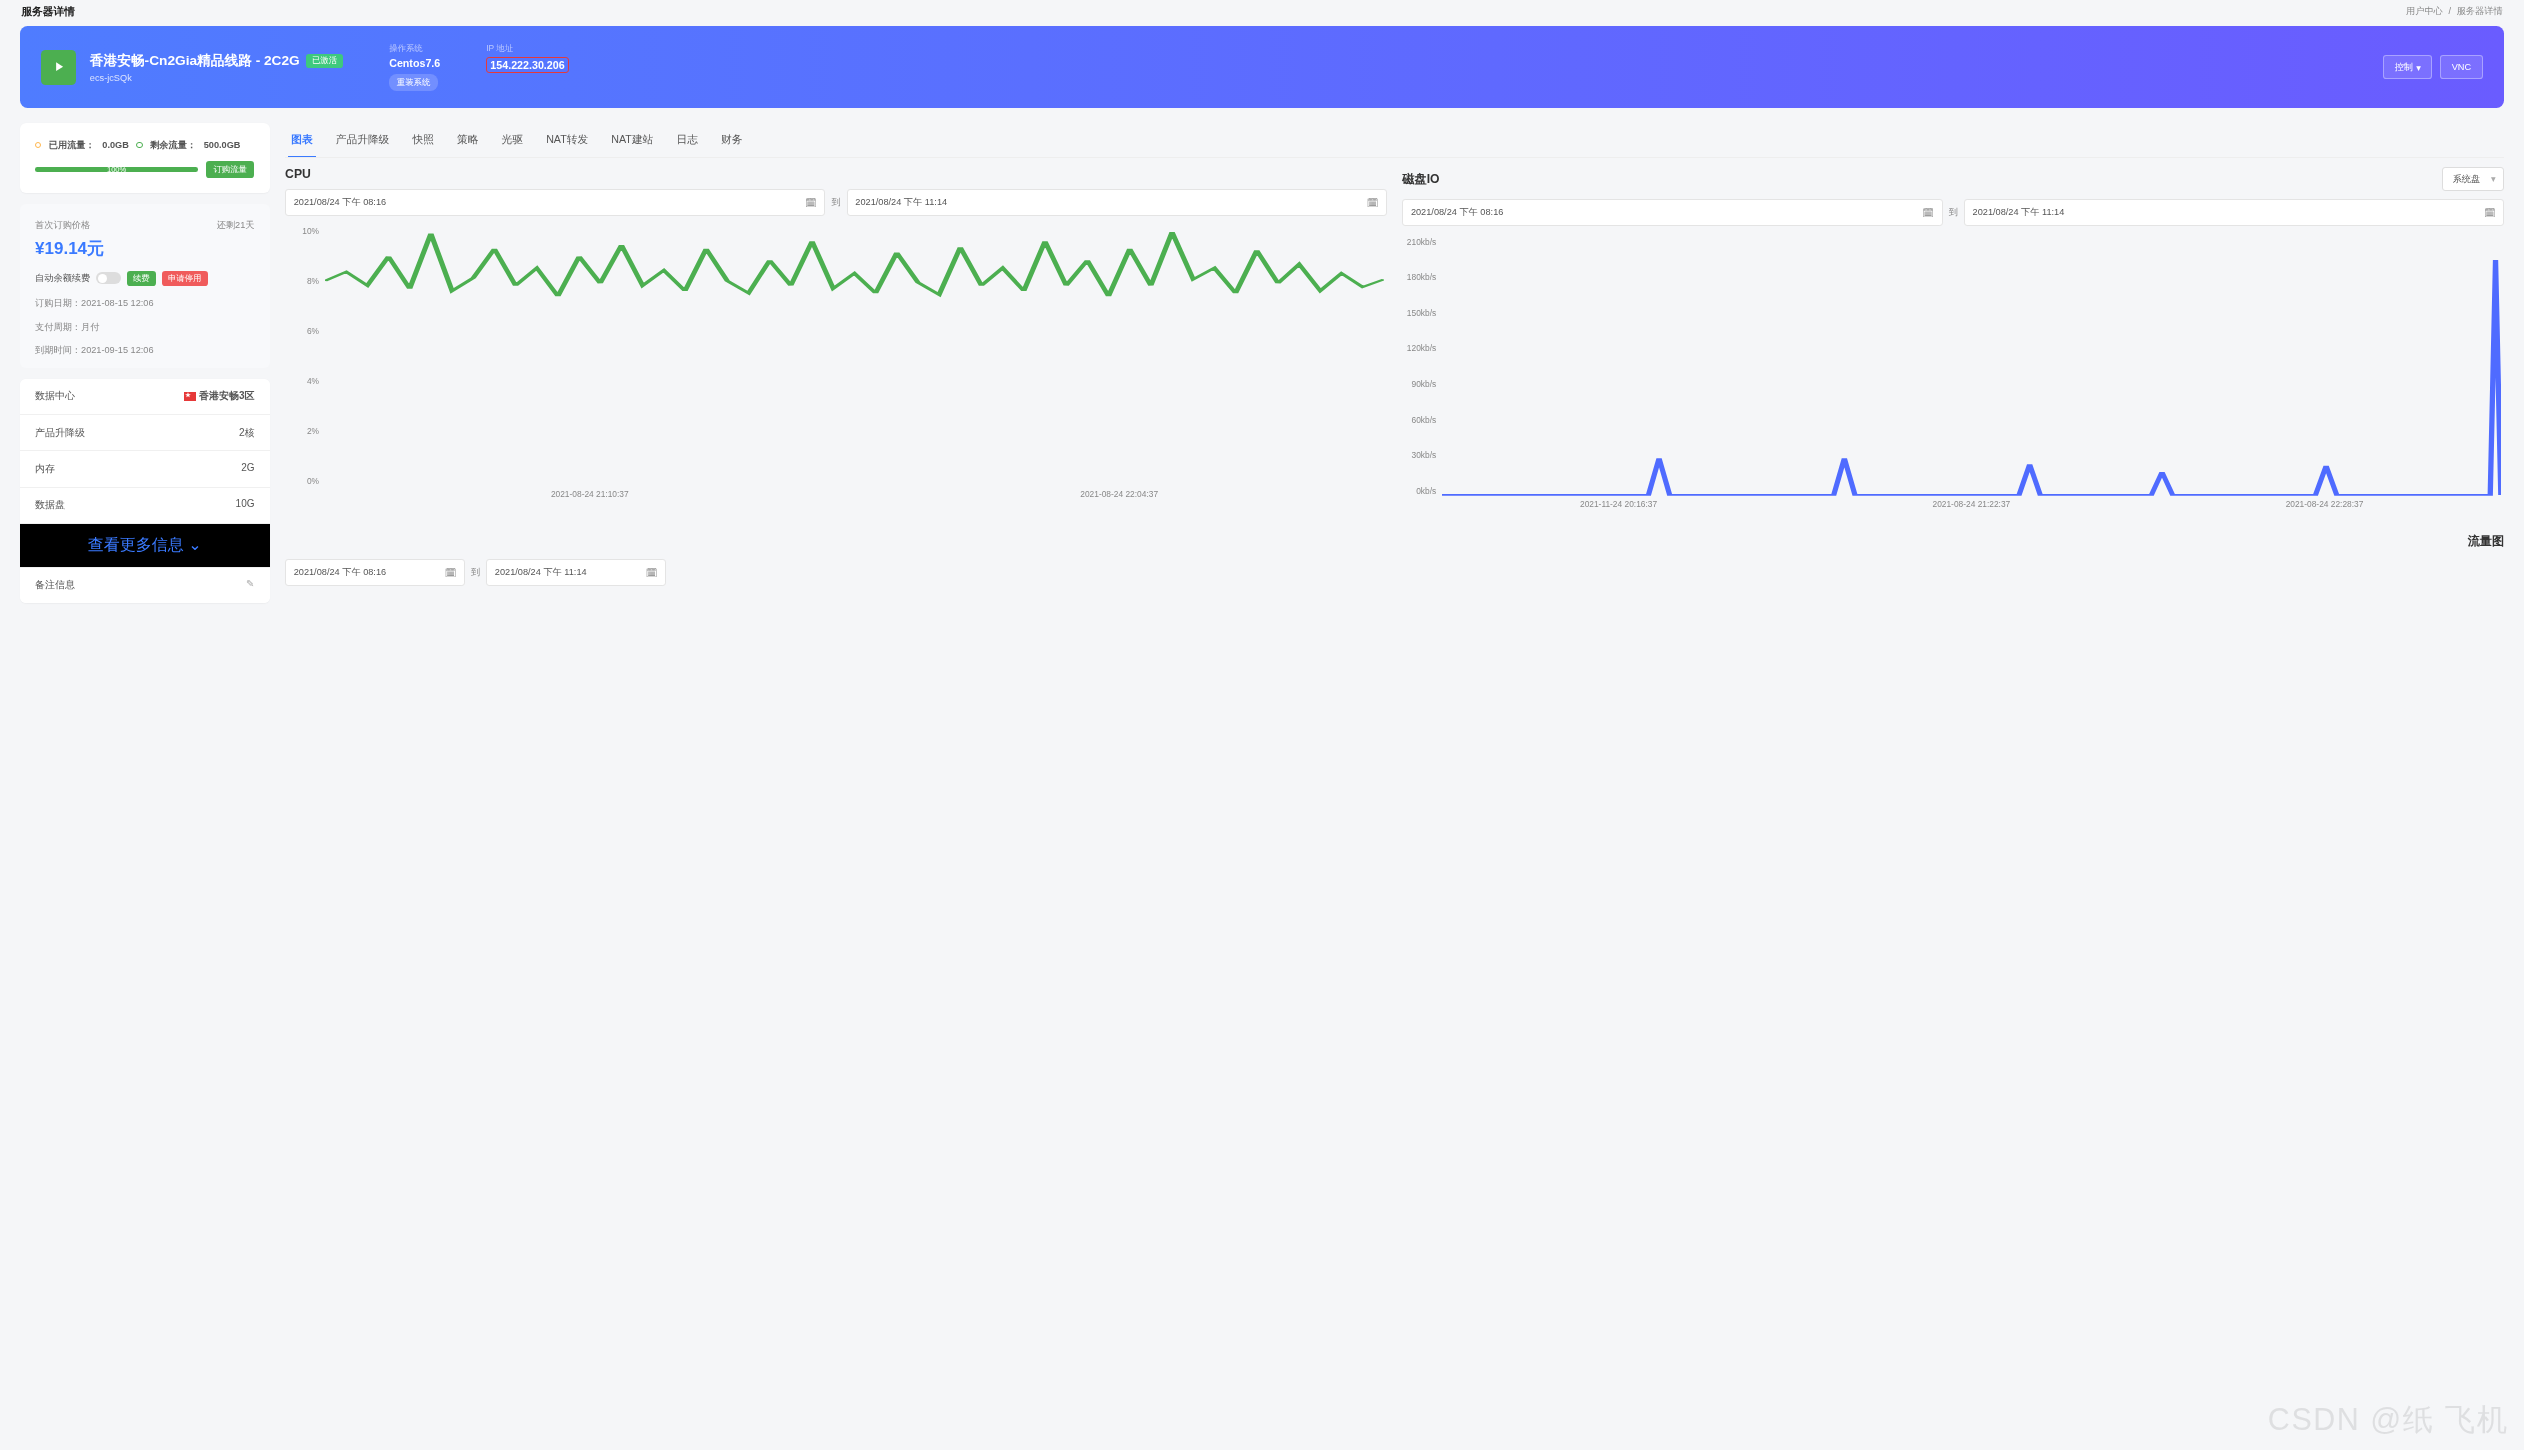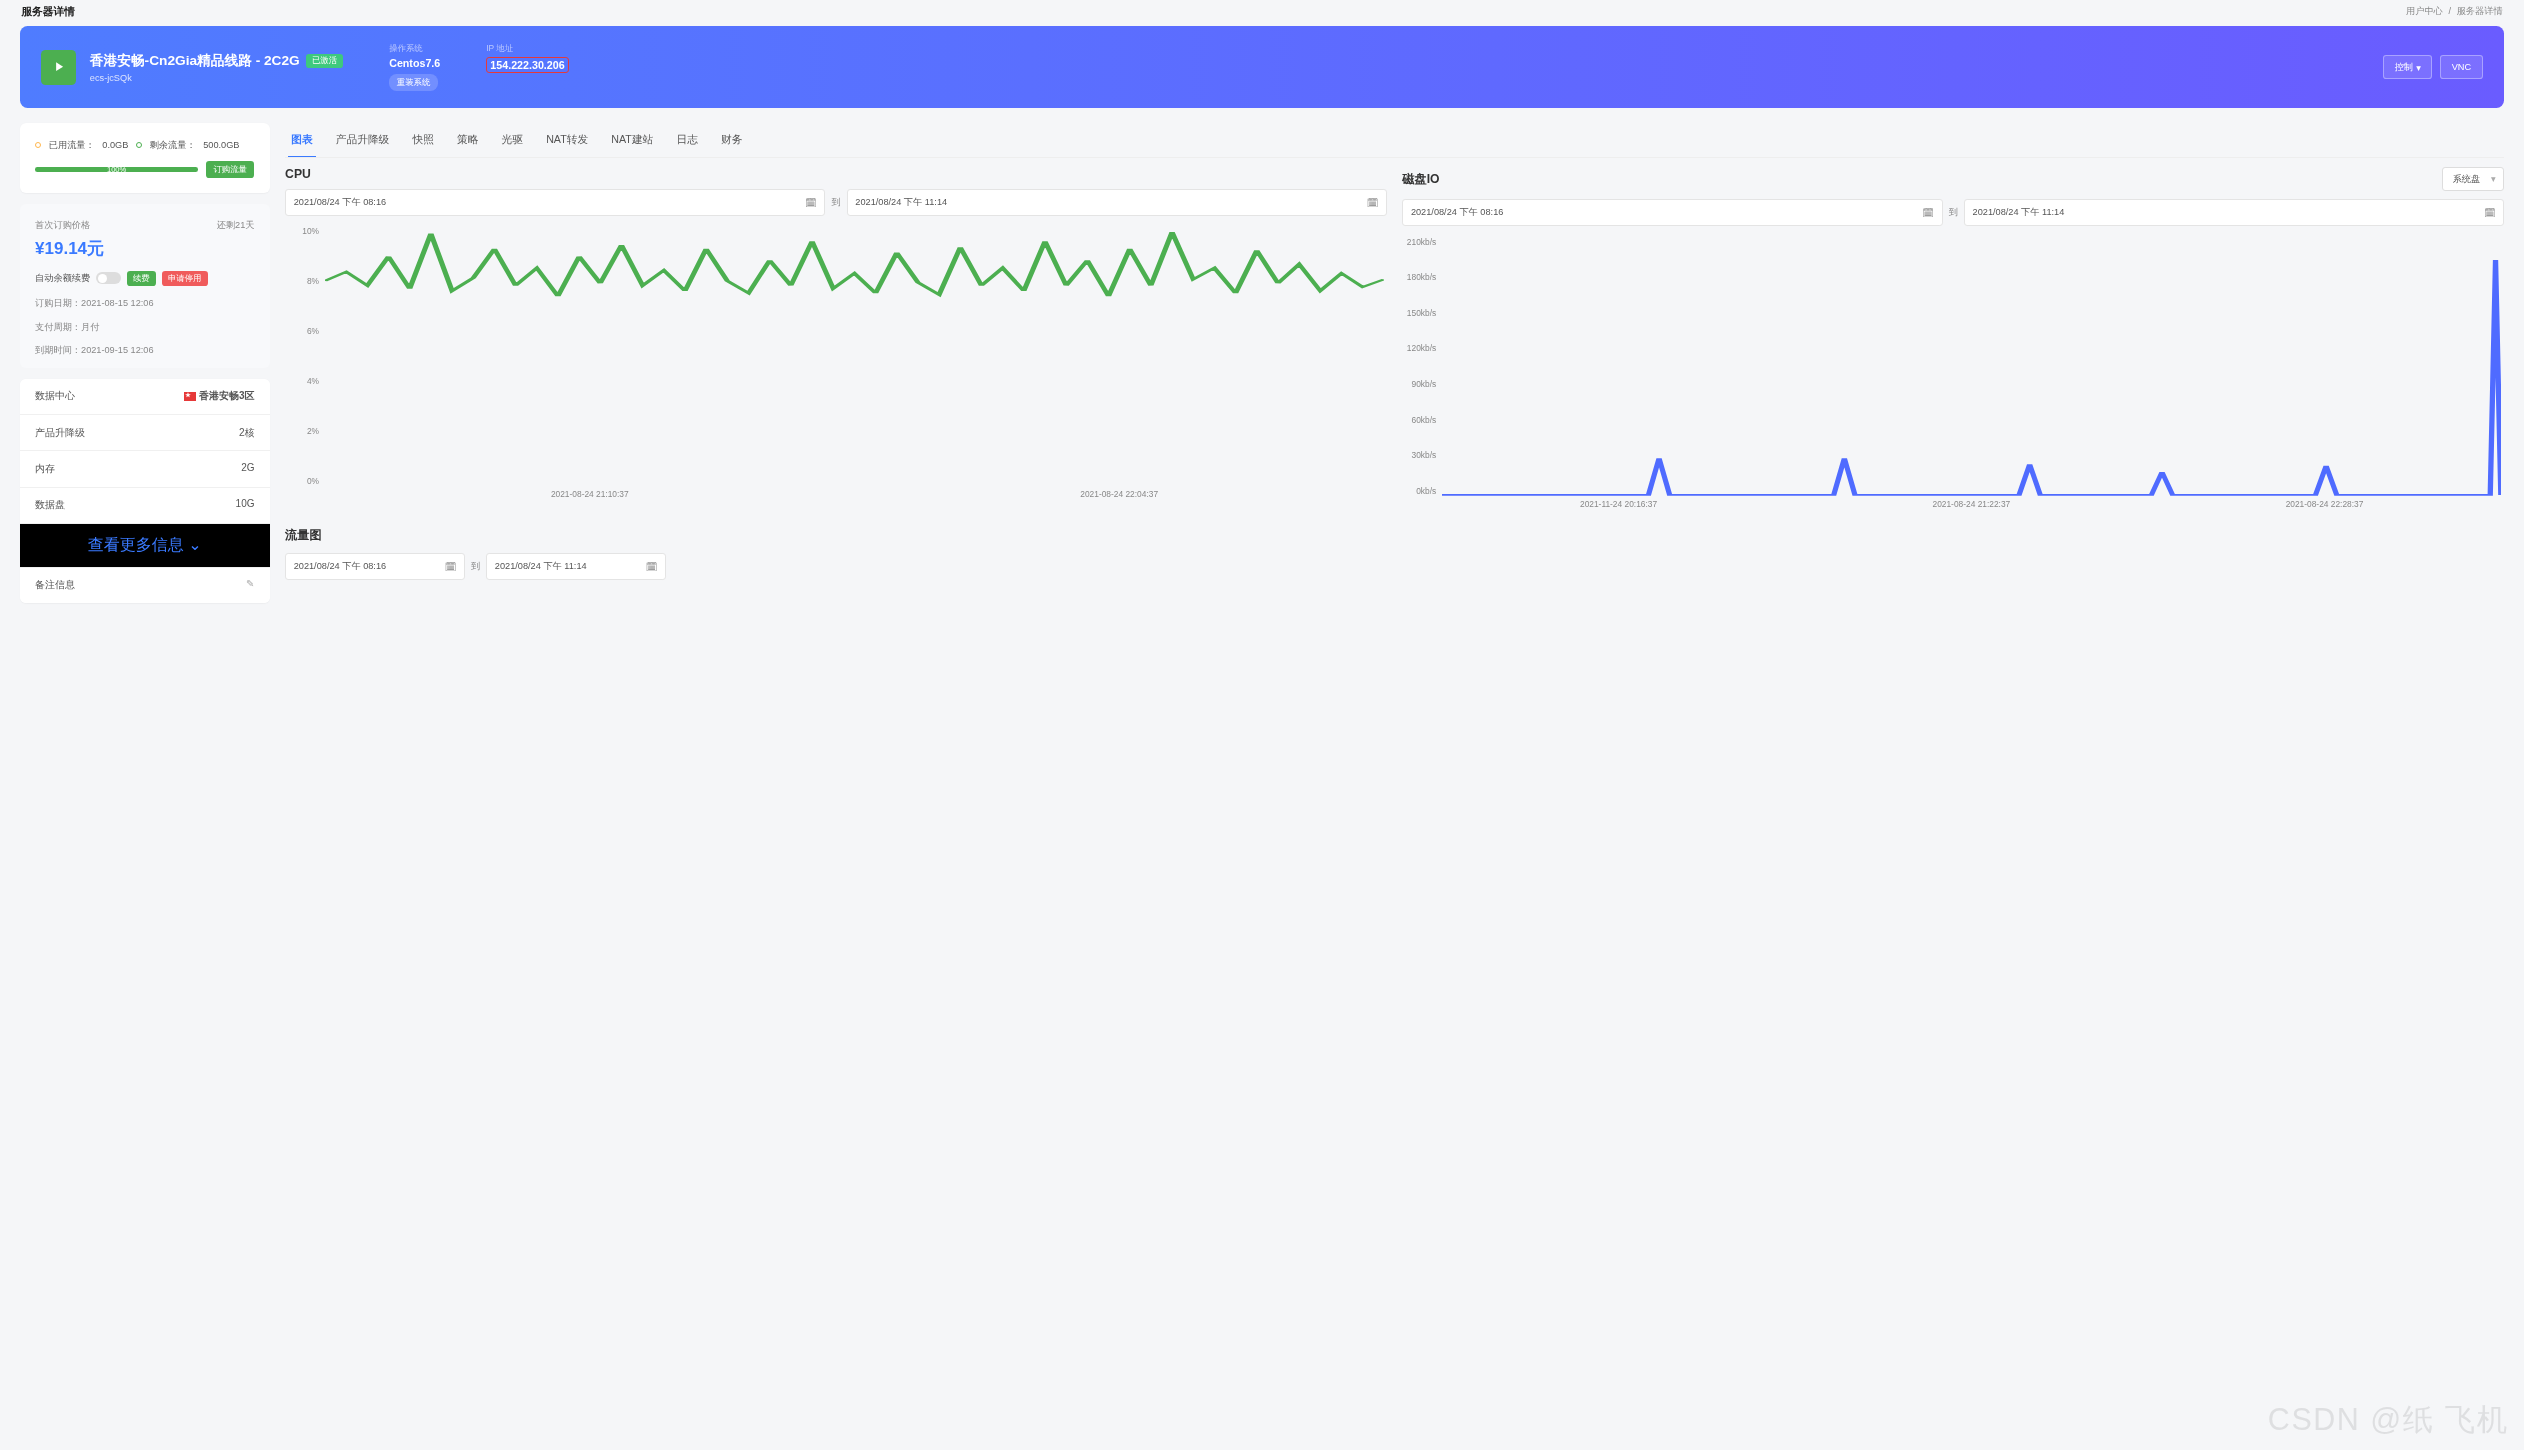--- a/index.html
+++ b/index.html
@@ -39,21 +39,21 @@
 .card-header { font-size: 10px; color: #555; margin-bottom: 9.2px; display: flex; align-items: center; gap: 3.1px; }
 .login-box { border: 1.1px solid #e63939; border-radius: 3.1px; padding: 4.6px 7.6px; display: inline-block; margin-bottom: 0; }
 .login-row { font-size: 9.2px; color: #333; line-height: 1.8; }
 .login-row .lbl { color: #777; }
 .pwd-bar { display: inline-block; width: 69px; height: 6.1px; background: #e63939; border-radius: 3.1px; vertical-align: middle; }
 .port-val { color: #e63939; font-weight: 600; }
 .reset-pwd { float: right; background: #6a7cff; color: #fff; font-size: 9.2px; border: none; padding: 4.6px 9.2px; border-radius: 3.1px; cursor: pointer; margin-top: 10.7px; }
 .login-flex { display: flex; align-items: center; justify-content: space-between; }
 
 .traffic-card { padding: 15.3px; }
-.traffic-row { display: flex; align-items: center; gap: 7.6px; font-size: 9.2px; color: #555; }
+.traffic-row { display: flex; align-items: center; gap: 7.6px; font-size: 9.2px; color: #555; font-weight: bold; }
 .traffic-row .dot { width: 6.1px; height: 6.1px; border-radius: 50%; display: inline-block; }
 .dot.used { border: 1.5px solid #ffb74d; background: #fff; }
 .dot.remain { border: 1.5px solid #4caf50; background: #fff; }
 .progress-row { display: flex; align-items: center; gap: 7.6px; margin-top: 9.2px; }
 .progress { flex: 1; height: 4.6px; background: #4caf50; border-radius: 2.3px; position: relative; }
 .progress .txt { position: absolute; left: 50%; top: -1.5px; transform: translate(-50%, -50%); font-size: 7.6px; color: #fff; top: 2.3px; }
 .buy-btn { background: #4caf50; color: #fff; font-size: 8.4px; border: none; padding: 3.1px 7.6px; border-radius: 3.1px; cursor: pointer; }
 
 .billing-card { padding: 15.3px 15.3px 10.7px 15.3px; background: #f8f9fb; border-radius: 6.1px; }
 .billing-top { display: flex; justify-content: space-between; font-size: 9.2px; color: #888; }
@@ -90,21 +90,21 @@
 .date-input { flex: 1; border: 0.8px solid #e4e4e4; background: #fff; border-radius: 3.1px; padding: 6.1px 7.6px; font-size: 9.2px; color: #555; display: flex; justify-content: space-between; align-items: center; cursor: pointer; }
 .to-lbl { font-size: 9.2px; color: #888; }
 .cal-icon { color: #666; }
 
 .chart-canvas { height: 290px; position: relative; padding: 7.6px 1.5px 0 38px; }
 .y-axis { position: absolute; left: 0; top: 7.6px; bottom: 23px; width: 37px; display: flex; flex-direction: column; justify-content: space-between; font-size: 8.4px; color: #888; text-align: right; }
 .y-axis div { padding-right: 3.1px; }
 .plot { position: absolute; left: 40px; right: 3.1px; top: 7.6px; bottom: 23px; }
 .x-axis { position: absolute; left: 40px; right: 3.1px; bottom: 0; height: 20px; display: flex; justify-content: space-around; font-size: 8.4px; color: #888; }
 
-.section-title-row { margin-top: 8px; }
+.section-title-row { margin-top: 14px; text-align: right; }
 .section-title { font-size: 12.2px; font-weight: 600; color: #333; margin-bottom: 9.2px; }
 
 .wm { position: fixed; right: 15.3px; bottom: 9.2px; color: rgba(120,120,120,0.18); font-size: 30.5px; font-weight: 500; pointer-events: none; letter-spacing: 1.5px; }
 </style>
 </head>
 <body>
 
 <div class="page">
   <div class="top-bar">
     <div class="left">服务器详情</div>

